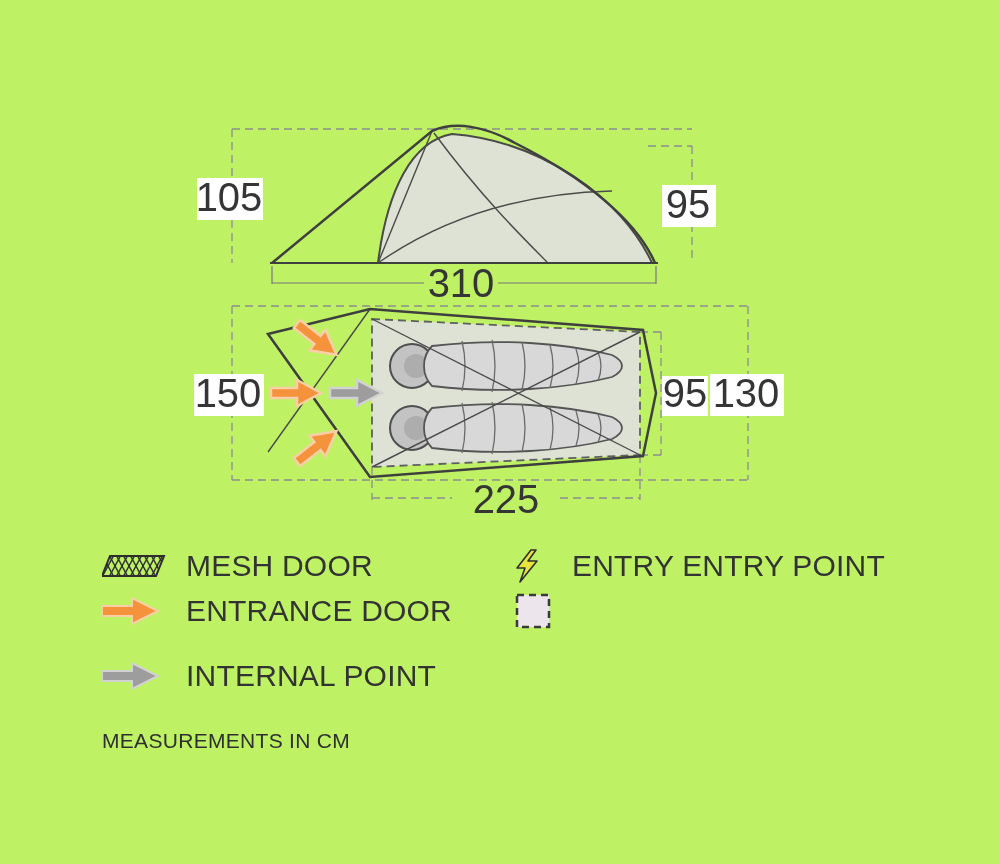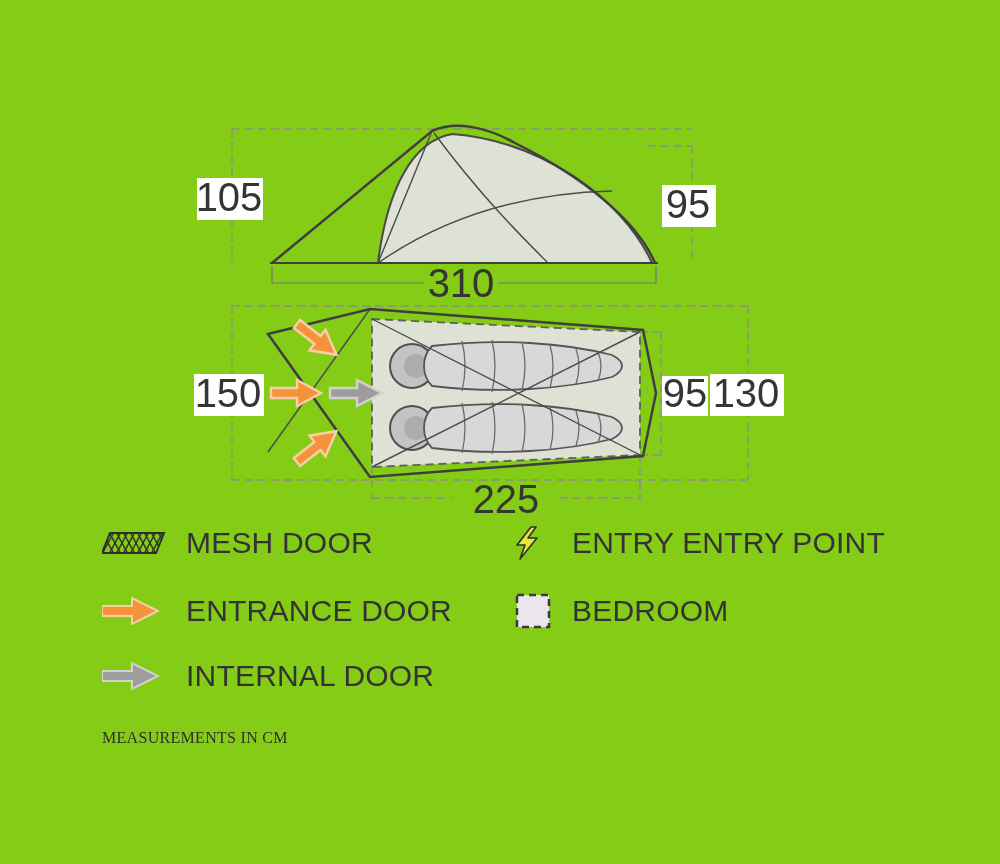--- a/index.html
+++ b/index.html
@@ -1,28 +1,28 @@
 <!DOCTYPE html>
 <html><head>
 <meta charset="utf-8">
 <style>
   html,body{margin:0;padding:0;background:#fff;}
-  .stage{position:relative;width:1000px;height:864px;background:#84cc16;overflow:hidden;
+  .stage{position:relative;width:1000px;height:864px;background:#bef264;overflow:hidden;
          font-family:"Liberation Sans",sans-serif;color:#333;}
   svg{display:block;}
   .diagram-svg{position:absolute;top:0;left:0;}
   .dim-text{font-family:"Liberation Sans",sans-serif;font-size:40px;fill:#353535;}
   .legend-row{position:absolute;left:102px;display:flex;align-items:center;height:40px;}
   .legend-item{display:flex;align-items:center;}
   .legend-item.left{flex:0 0 412px;}
   .icon-box{display:flex;justify-content:flex-start;align-items:center;}
   .icon-box.wide{width:84px;}
   .icon-box.narrow{width:58px;}
   .legend-label{font-size:30px;color:#333;white-space:nowrap;letter-spacing:0.2px;}
-  .footnote{position:absolute;left:102px;top:729px;font-size:16px;letter-spacing:0.3px;color:#2f2f2f;font-family:Liberation Serif, serif;}
+  .footnote{position:absolute;left:102px;top:729px;font-size:21px;letter-spacing:0.3px;color:#2f2f2f;}
 </style>
 </head>
 <body>
 
 <div class="stage">
 
   <svg class="diagram-svg" width="1000" height="520" viewBox="0 0 1000 520">
 
     <g>
 
@@ -129,21 +129,21 @@
       <rect x="194" y="374" width="70" height="42" fill="#fff"></rect>
       <text class="dim-text" x="228" y="407" text-anchor="middle">150</text>
       <rect x="662" y="376" width="46" height="40" fill="#fff"></rect>
       <text class="dim-text" x="685" y="407" text-anchor="middle">95</text>
       <rect x="710" y="374" width="74" height="42" fill="#fff"></rect>
       <text class="dim-text" x="746" y="407" text-anchor="middle">130</text>
       <text class="dim-text" x="506" y="513" text-anchor="middle">225</text>
     </g>
   </svg>
 
-  <div class="legend-row" style="top:523px;">
+  <div class="legend-row" style="top:546px;">
     <div class="legend-item left">
       <span class="icon-box wide">
         <svg width="66" height="26" viewBox="0 0 66 26">
           <defs>
               <clipPath id="meshClip">
                 <polygon points="8,3 62,3 54,23 0,23"></polygon>
               </clipPath>
             </defs>
           <g clip-path="url(#meshClip)" stroke="#2e2e2e" stroke-width="1.4">
             <line x1="-8" y1="26" x2="6" y2="0"></line>
@@ -190,29 +190,28 @@
         </svg>
       </span>
       <span class="legend-label">ENTRANCE DOOR</span>
     </div>
     <div class="legend-item">
       <span class="icon-box narrow">
         <svg width="38" height="38" viewBox="0 0 38 38">
           <rect x="3" y="3" width="32" height="32" stroke="#3a3a3a" stroke-width="2.5" stroke-dasharray="7 5" fill="#ece5ec"></rect>
         </svg>
       </span>
-      <span class="legend-label">BEDROOM</span>
     </div>
   </div>
 
   <div class="legend-row" style="top:656px;">
     <div class="legend-item left">
       <span class="icon-box wide">
         <svg width="60" height="30" viewBox="0 0 60 30">
           <path d="M0,10 L30,10 L30,2 L56,15 L30,28 L30,20 L0,20 Z" stroke="#d2d2d2" stroke-width="2" fill="#9d9d9d"></path>
         </svg>
       </span>
-      <span class="legend-label">INTERNAL DOOR</span>
+      <span class="legend-label">INTERNAL POINT</span>
     </div>
   </div>
 
   <div class="footnote">MEASUREMENTS IN CM</div>
 </div>
 
 </body></html>

